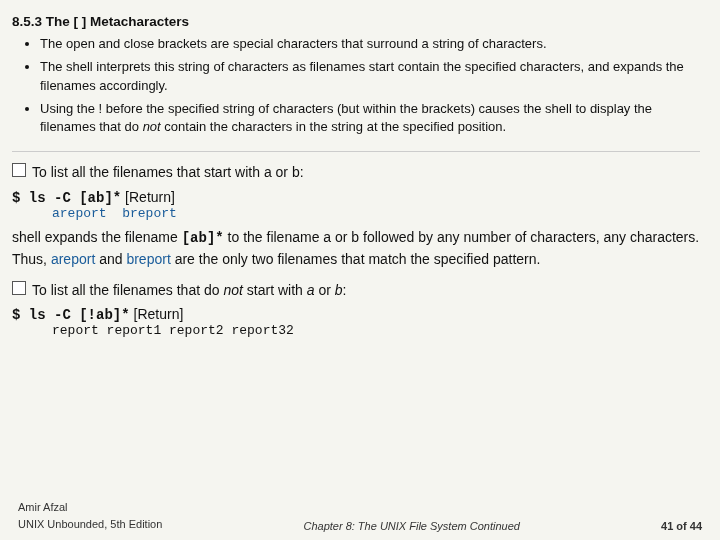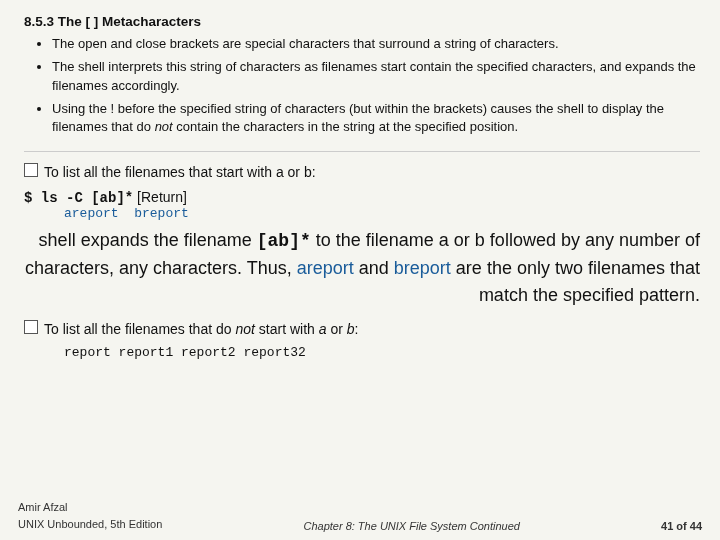--- a/index.html
+++ b/index.html
@@ -9,21 +9,21 @@
       background: #f5f5f0;
       font-family: Arial, Helvetica, sans-serif;
       font-size: 13px;
       color: #111;
       overflow: hidden;
       position: relative;
     }
     .page {
       width: 720px;
       height: 540px;
-      padding: 14px 20px 10px 24px;
+      padding: 14px 20px 10px 12px;
       display: flex;
       flex-direction: column;
       gap: 0;
     }
     .section-title {
       font-size: 13.5px;
       font-weight: bold;
       margin-bottom: 6px;
     }
     .bullet-list {
@@ -58,24 +58,23 @@
       font-family: 'Courier New', Courier, monospace;
       font-size: 13px;
       margin-left: 40px;
       margin-bottom: 6px;
       color: #111;
     }
     .command-output .highlighted {
       color: #1a5c9a;
     }
     .body-text {
-      font-size: 18px;
+      font-size: 14px;
       line-height: 1.5;
       margin-bottom: 6px;
-      text-align: right;
     }
     .bracket-bold {
       font-weight: bold;
       font-family: 'Courier New', Courier, monospace;
     }
     .highlighted-link {
       color: #1a5c9a;
     }
     .italic {
       font-style: italic;
@@ -153,20 +152,23 @@
     shell expands the filename <span class="bracket-bold">[ab]*</span> to the filename a or b followed by any number of characters, any characters. Thus, <span class="highlighted-link">areport</span> and <span class="highlighted-link">breport</span> are the only two filenames that match the specified pattern.
   </div>
 
   <div class="checkbox-item">
     <div class="checkbox-icon"></div>
     <span class="checkbox-text">
       To list all the filenames that do <span class="italic">not</span> start with <span class="italic">a</span> or <span class="italic">b</span>:
     </span>
   </div>
 
+  <div class="monospace-cmd">
+    <span>$ ls -C [!ab]*</span><span style="font-family:Arial,Helvetica,sans-serif;font-size:14px;font-weight:normal;"> [Return]</span>
+  </div>
 
   <div class="command-output">report  report1  report2  report32</div>
 
 </div>
 
 <div class="footer">
   <div class="footer-left">
     <div>Amir Afzal</div>
     <div>UNIX Unbounded, 5th Edition</div>
   </div>

